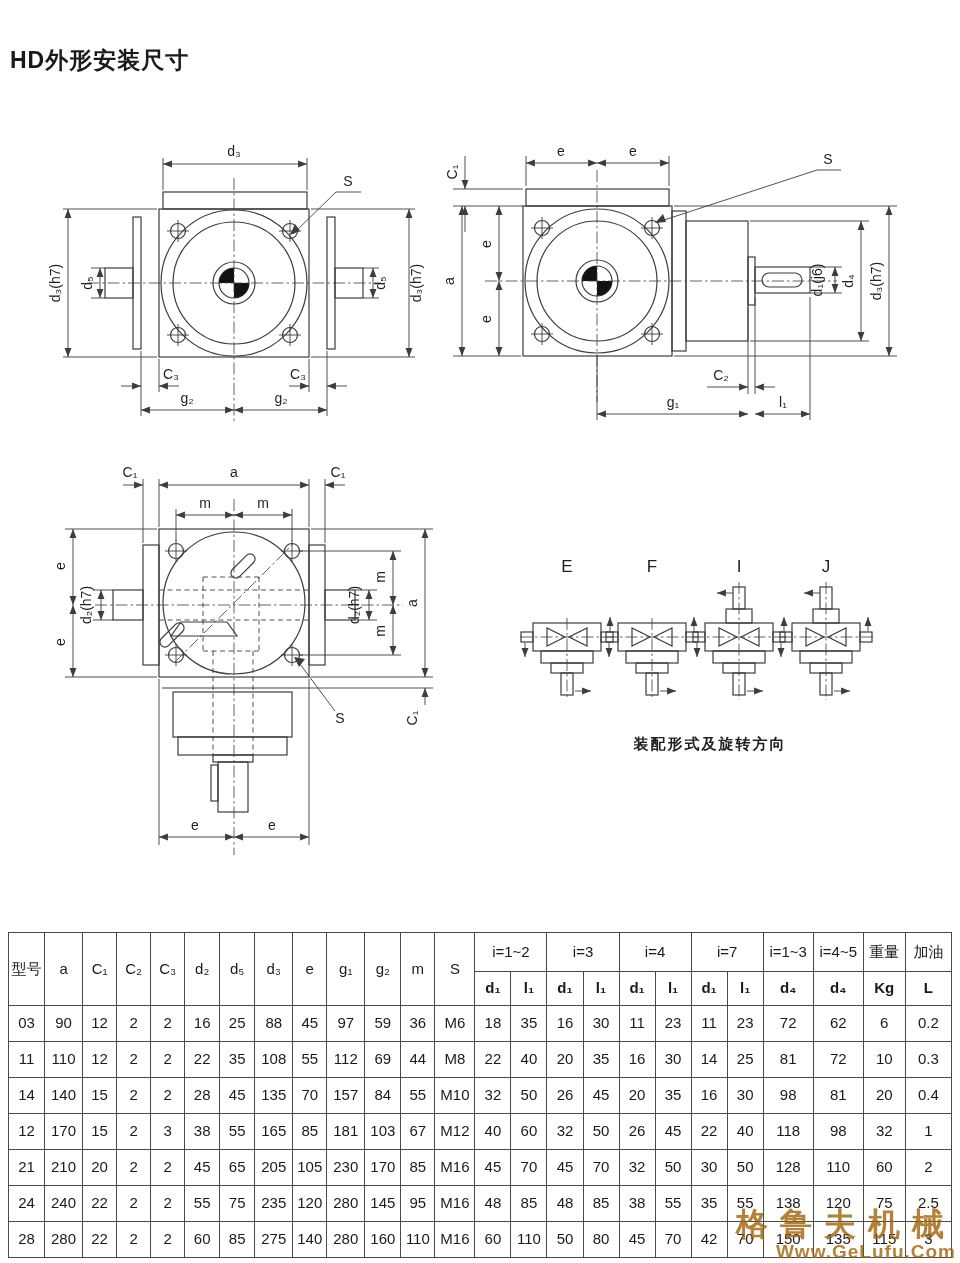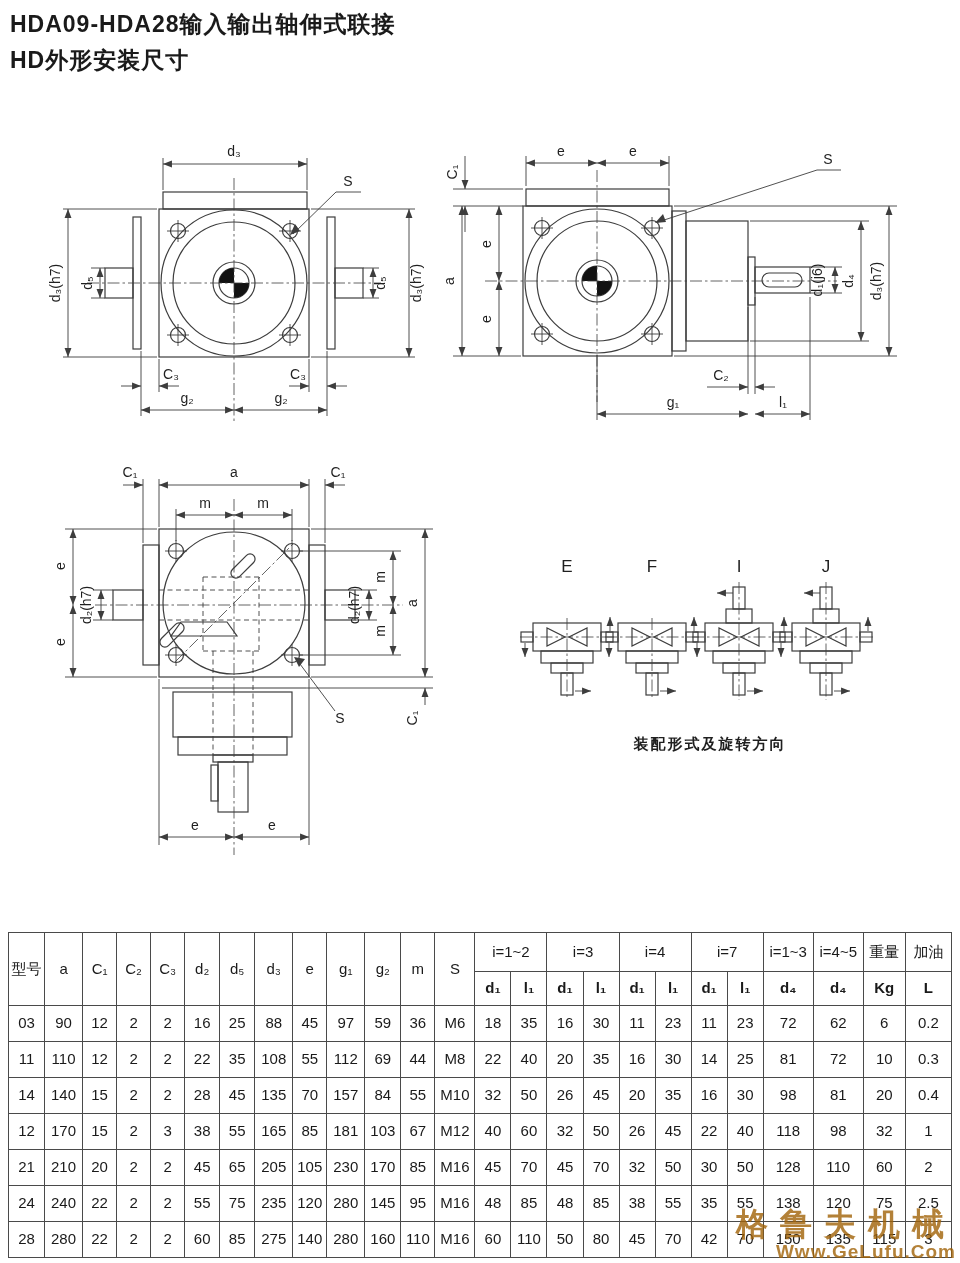--- a/index.html
+++ b/index.html
@@ -26,21 +26,21 @@
   .watermark{position:absolute;right:4px;bottom:1px;text-align:right;opacity:.8;
         pointer-events:none;line-height:1.05;z-index:5;}
   .wm1{font-size:32px;font-weight:bold;letter-spacing:12px;white-space:nowrap;}
   .wm2{font-size:19px;font-weight:bold;letter-spacing:1px;white-space:nowrap;}
 </style>
 </head>
 <body>
 
 <div id="page">
 
-  <div class="title"><span>HDA09-HDA28输入输出轴伸式联接</span><br><span>HD外形安装尺寸</span></div>
+  <div class="title"><br><span>HD外形安装尺寸</span></div>
 
   <svg class="draw" style="left:35px;top:140px" width="410" height="300" viewBox="0 0 410 300">
     <defs>
       <marker id="a1" viewBox="0 0 10 8" markerWidth="11" markerHeight="9" refX="9.5" refY="4" orient="auto-start-reverse">
         <path d="M0.5,0.5 L9.5,4 L0.5,7.5 Z" fill="#3d3d3d"></path>
       </marker>
     </defs>
     <g>
       <rect class="s1" x="128" y="52" width="144" height="17"></rect>
       <rect class="s1" x="124" y="69" width="150" height="148"></rect>

